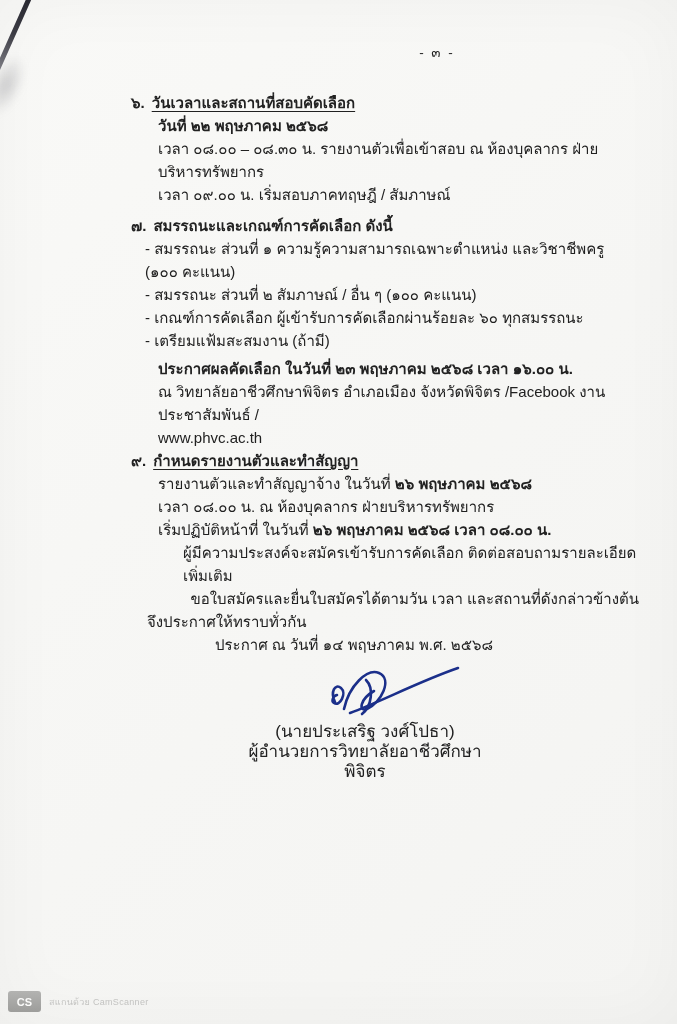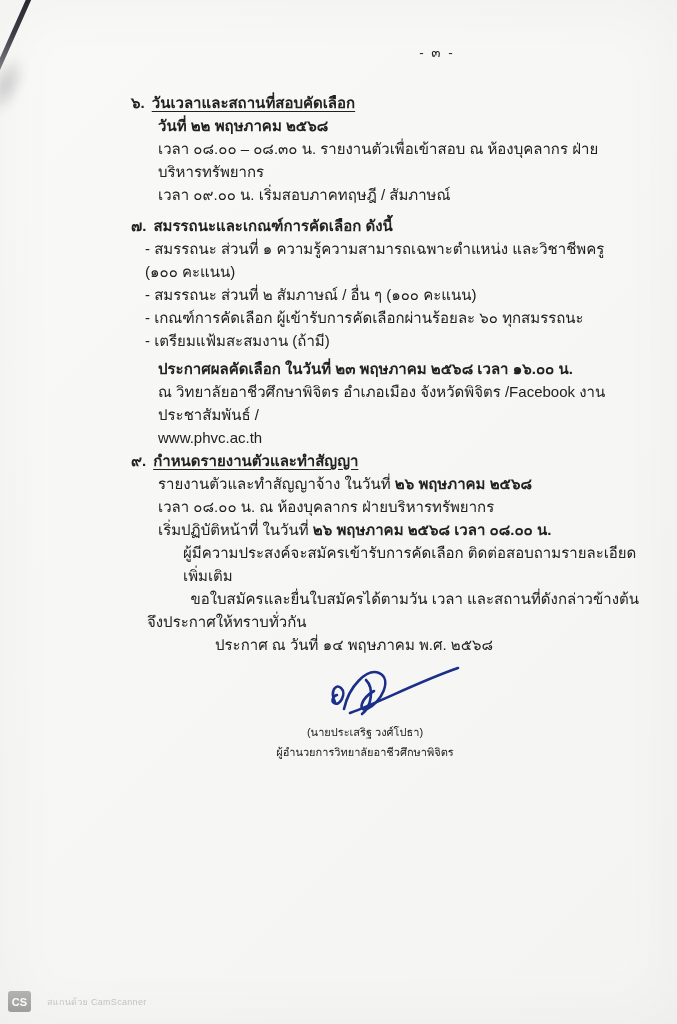--- a/index.html
+++ b/index.html
@@ -39,30 +39,30 @@
   .mt-s8 { margin-top:5px; }
   .sub { margin-left:27px; }
   .dash { margin-left:14px; }
   .b { font-weight:700; }
   .para1 { margin-left:52px; }
   .para2 { margin-left:-46px;text-align:right; }
   .announce { margin-left:16px; }
   .sign-date { margin-left:84px; }
   .sig-wrap { margin-top:6px; margin-left:191px; width:140px; height:60px; }
   .sig-wrap svg { display:block; }
-  .sig-block { width:240px; margin-left:114px; text-align:center; line-height:20px; font-size:11px; }
+  .sig-block { width:240px; margin-left:114px; text-align:center; line-height:20px; font-size:17px; }
   
   .wm { position:absolute; left:8px; top:991px; display:flex; align-items:center; }
   .wm-logo {
-    width:23px; height:21px; border-radius:3px;
+    width:33px; height:21px; border-radius:3px;
     background:linear-gradient(180deg,#b3b3b1,#9d9d9b);
     color:#fbfbfa; font-weight:700; font-size:11px;
     display:flex; align-items:center; justify-content:center;
   }
-  .wm-text { margin-left:16px; font-size:9px; color:#c3c3c1; letter-spacing:0.3px; }
+  .wm-text { margin-left:8px; font-size:9px; color:#c3c3c1; letter-spacing:0.3px; }
 </style>
 </head>
 <body>
 
 <div class="paper">
 
   <div class="streak"></div>
   <div class="smudge"></div>
 
   <div class="content">

